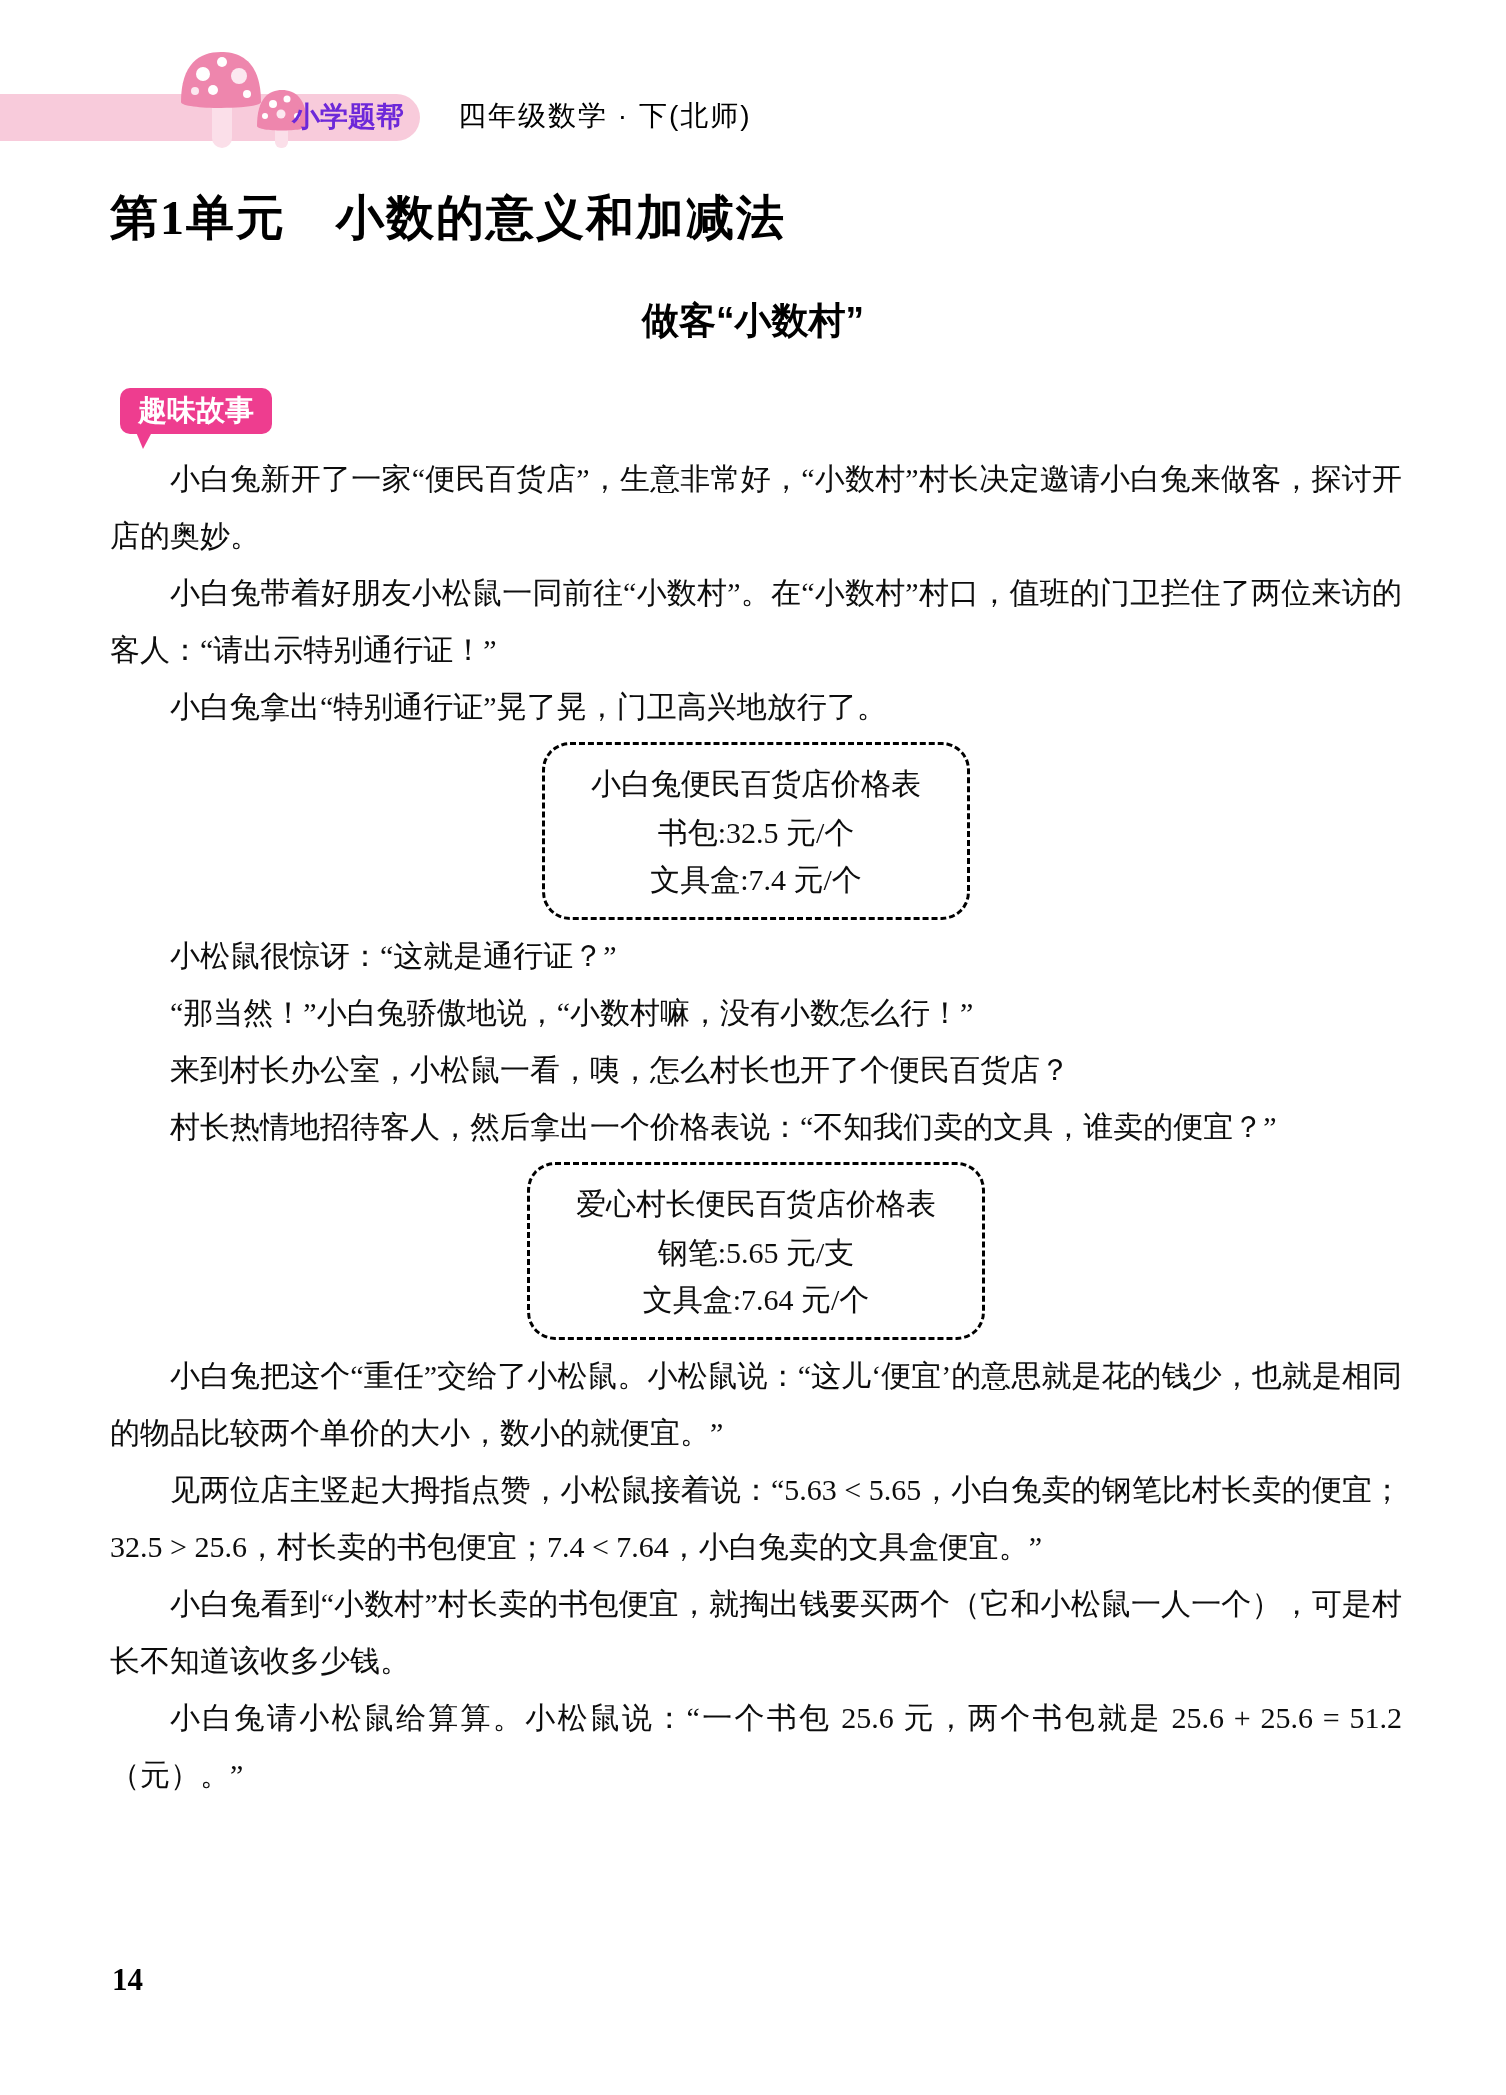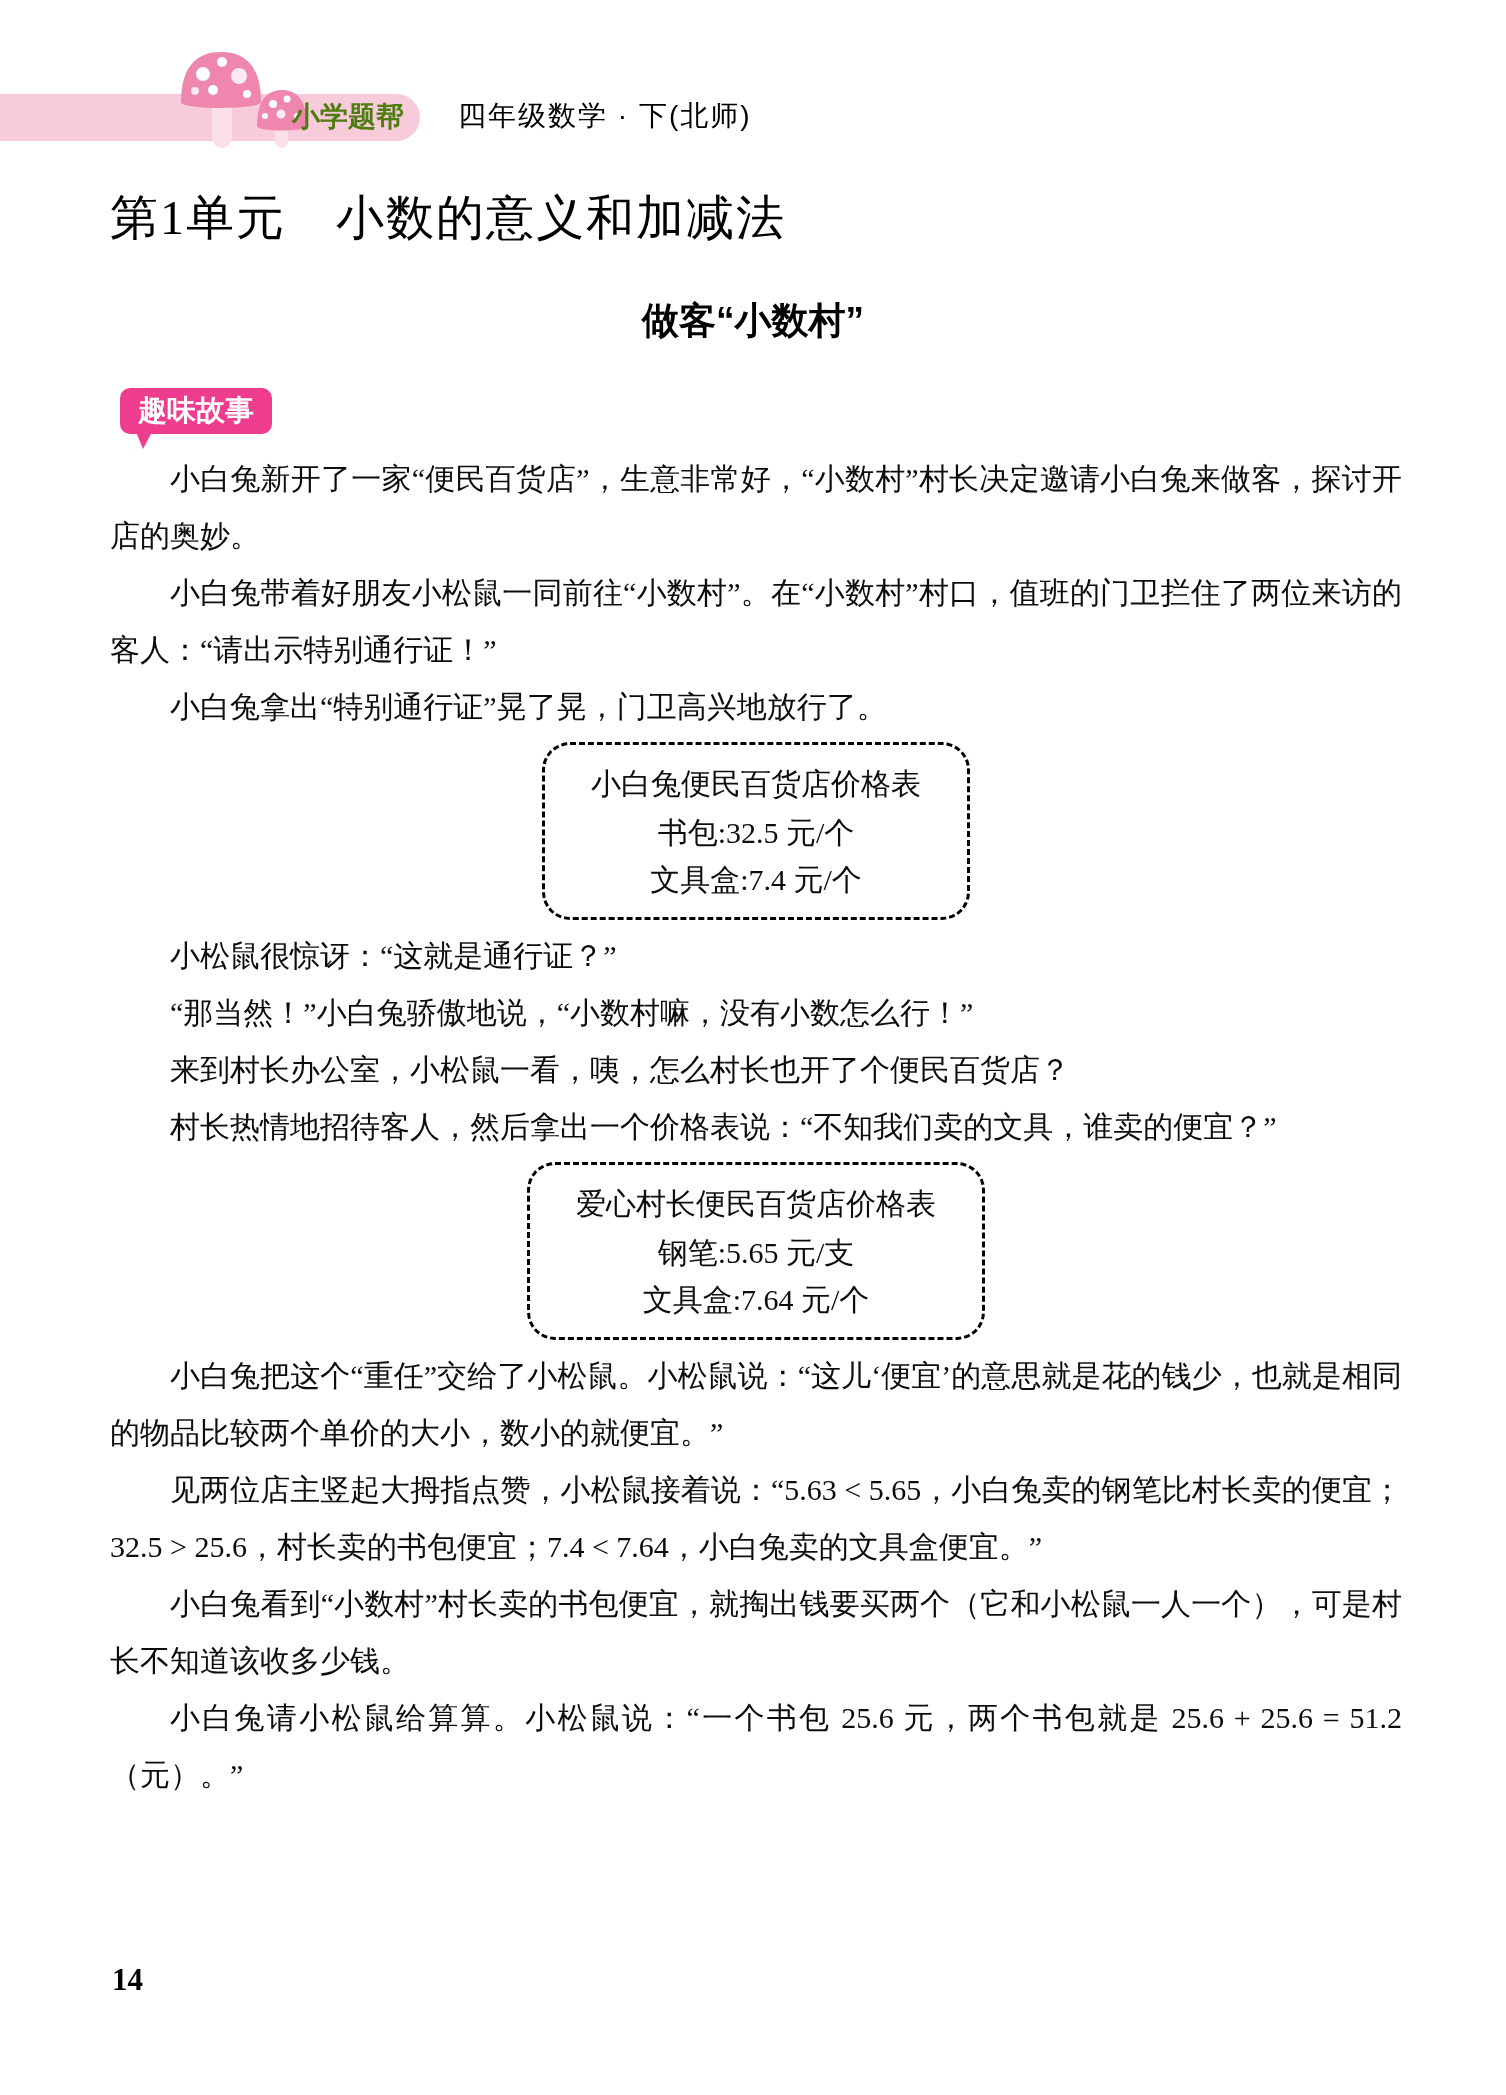--- a/index.html
+++ b/index.html
@@ -16,32 +16,32 @@
   .banner{
     position:absolute;left:0;top:94px;
     width:420px;height:47px;
     background:var(--banner-pink,#f8cbdb);
     border-radius:0 26px 26px 0;
   }
   .mushrooms{position:absolute;left:155px;top:46px;}
   .brand{
     position:absolute;left:292px;top:102px;
     font-family:"Liberation Sans",sans-serif;
-    font-weight:bold;font-size:28px;line-height:30px;color:#4d7c0f;
+    font-weight:bold;font-size:28px;line-height:30px;color:#6d28d9;
   }
   .edition{
     position:absolute;left:458px;top:100px;
     font-family:"Liberation Sans",sans-serif;
     font-size:28px;line-height:32px;letter-spacing:2px;color:#000;text-align:center;
   }
   
   .unit-title{
     position:absolute;left:110px;top:186px;margin:0;
     font-family:"Liberation Serif",serif;
-    font-weight:normal;font-size:48px;letter-spacing:2px;color:#000;
+    font-weight:bold;font-size:48px;letter-spacing:2px;color:#000;
   }
   .lesson-title{
     position:absolute;left:0;top:296px;width:100%;margin:0;
     text-align:center;
     font-family:"Liberation Sans",sans-serif;
     font-weight:bold;font-size:37px;color:#000;
   }
   
   .badge{
     position:absolute;left:120px;top:388px;

